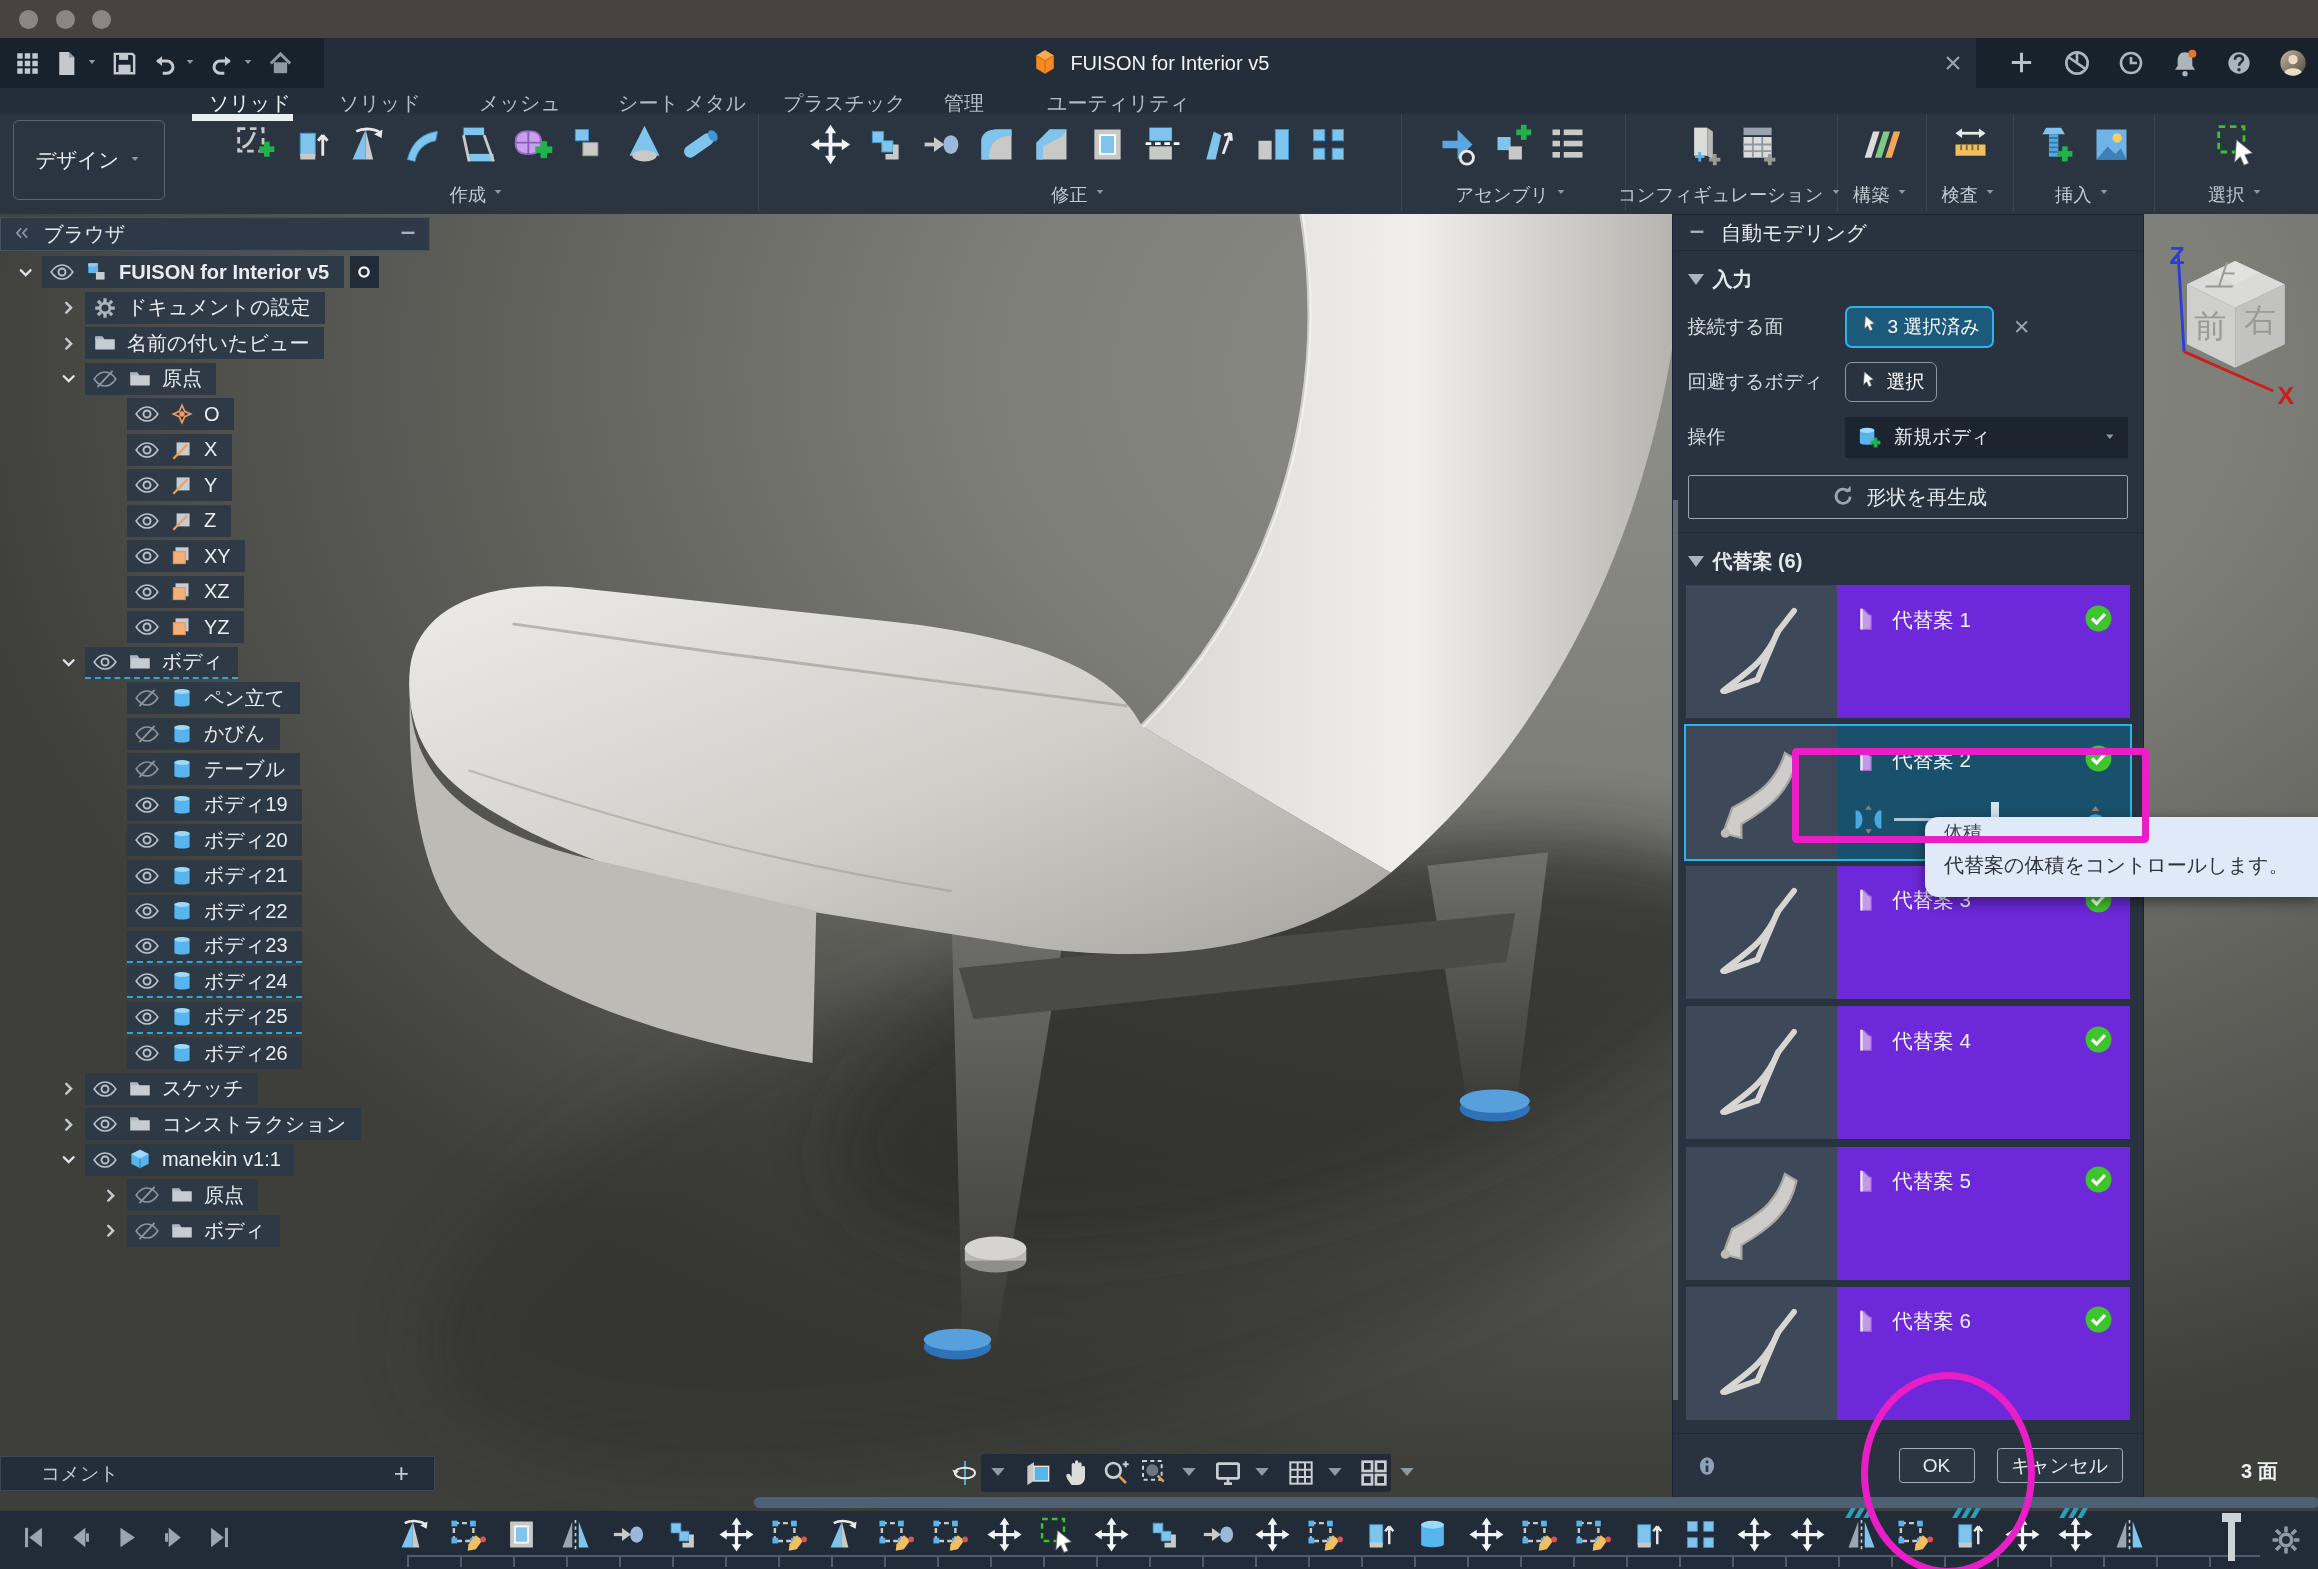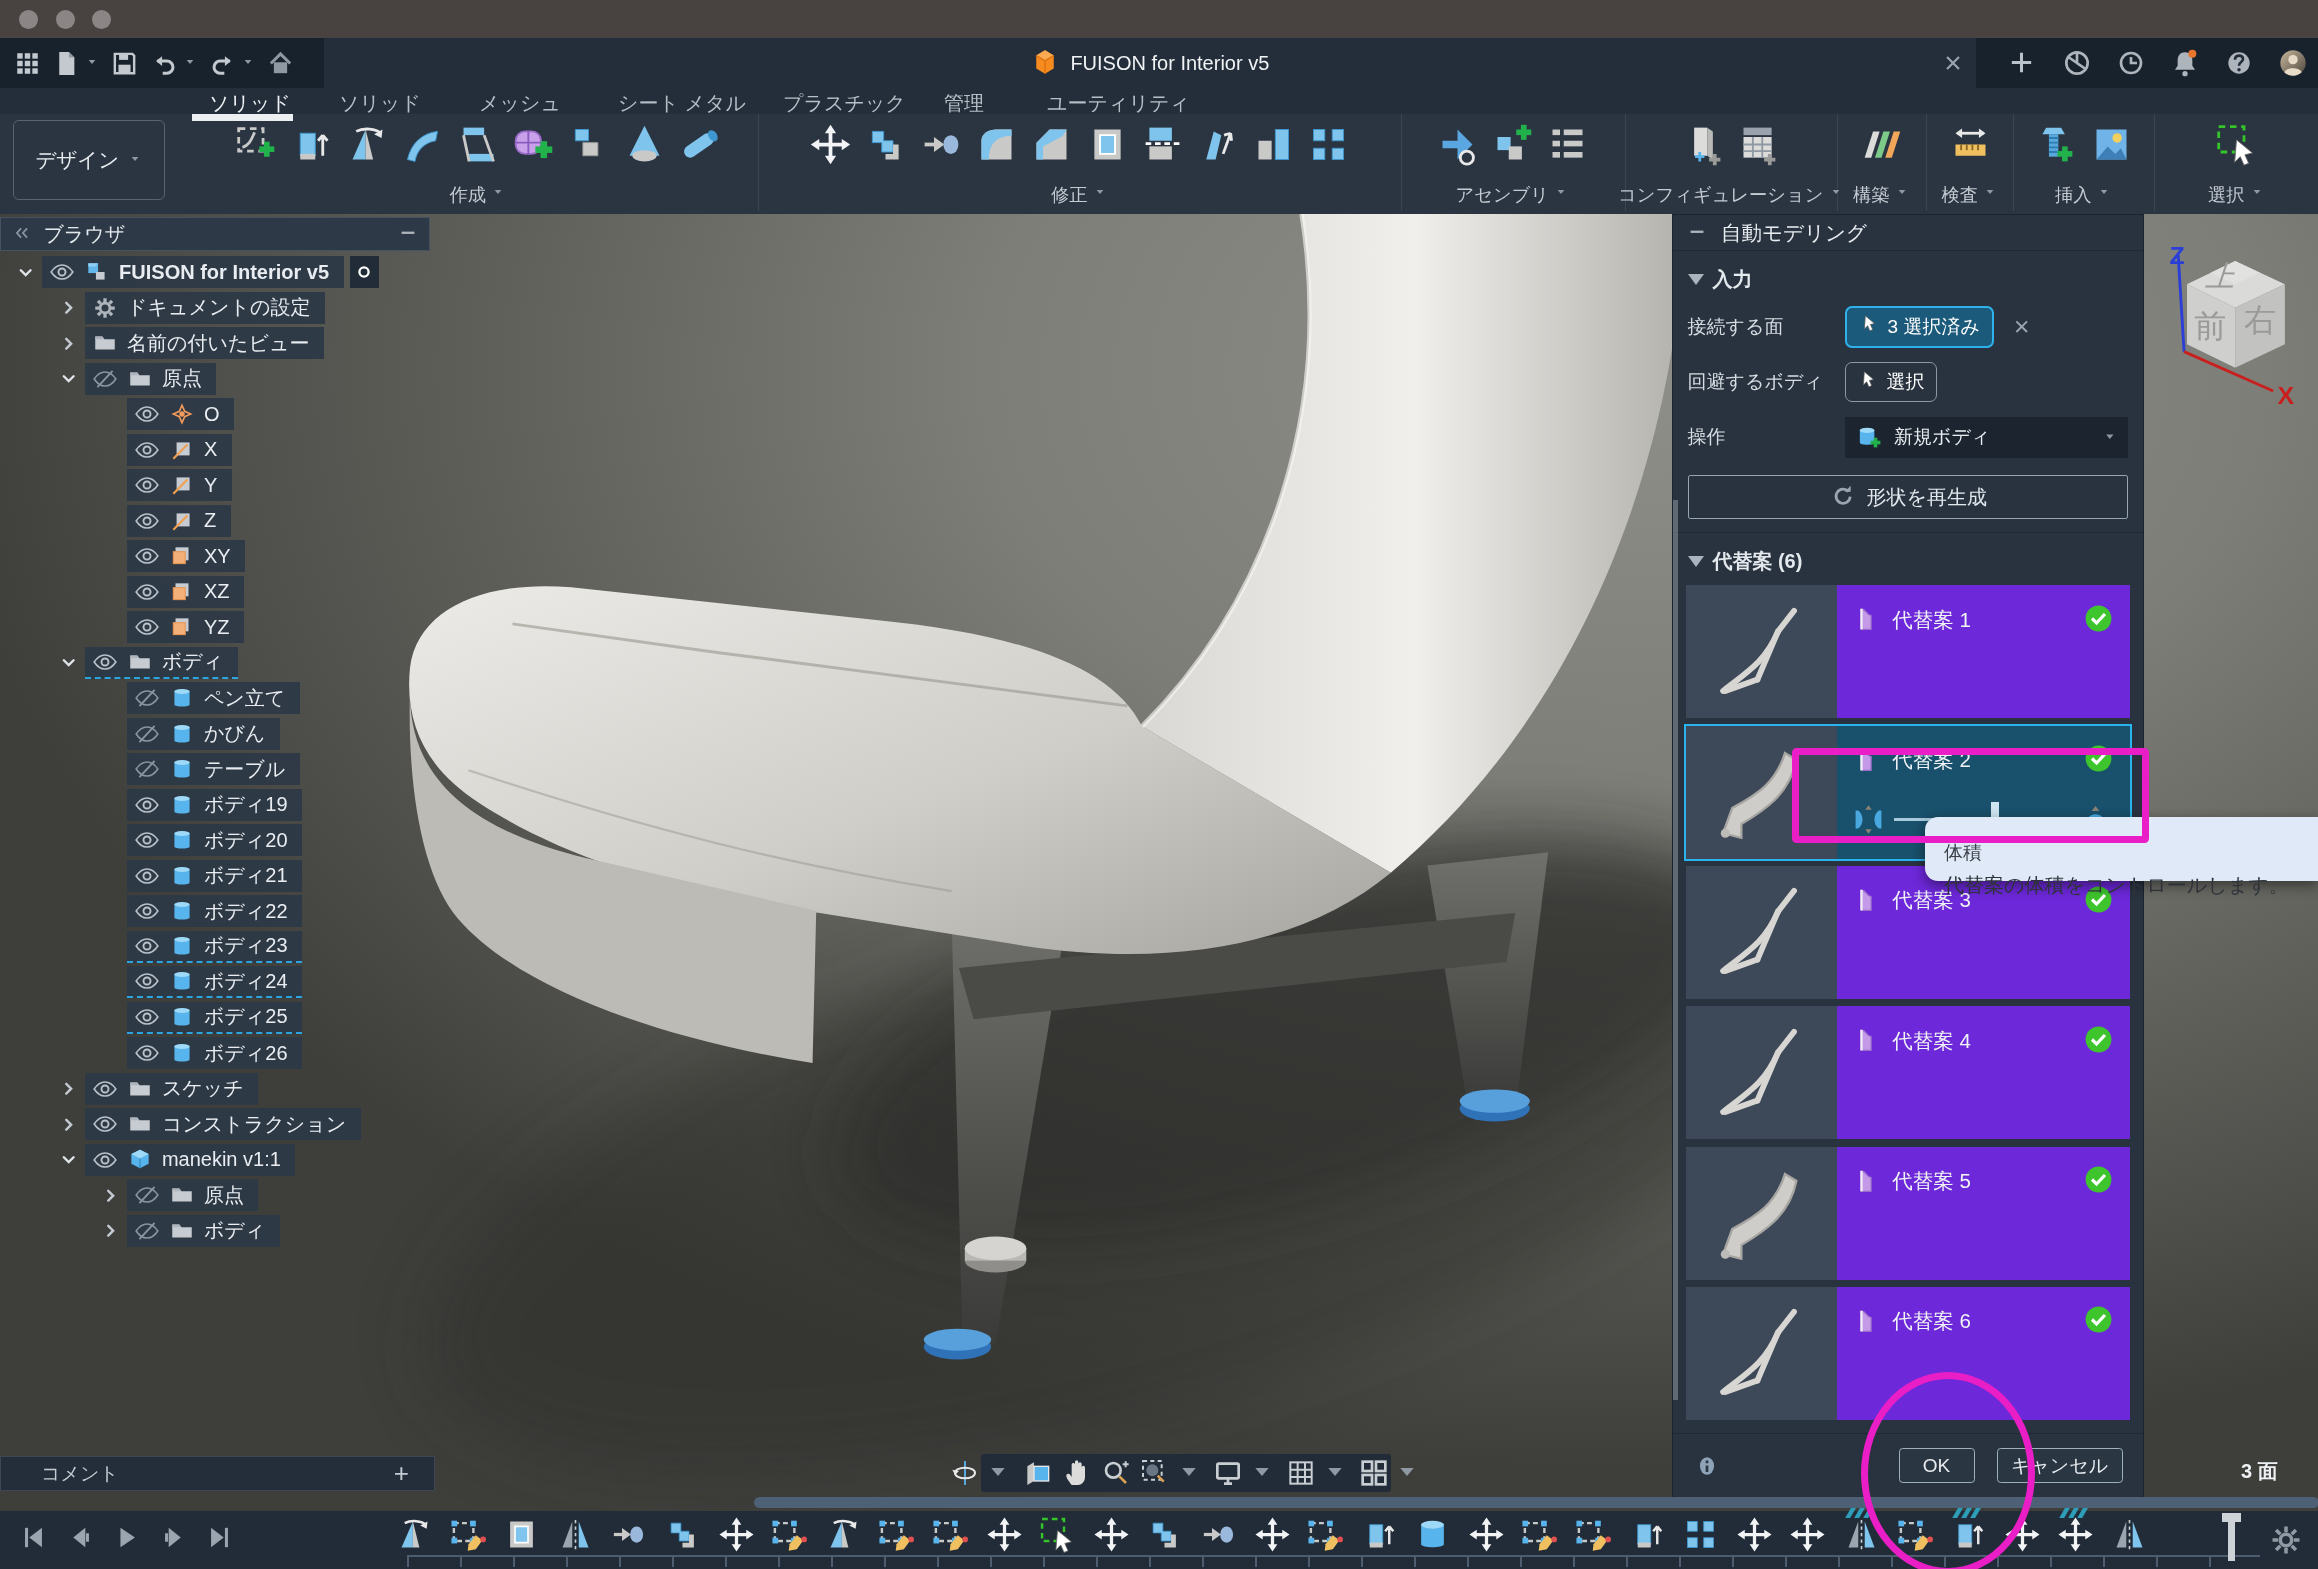--- a/index.html
+++ b/index.html
@@ -115,22 +115,22 @@
   #panel-footer{position:absolute;left:0;bottom:0;width:100%;height:64px;border-top:1.5px solid #1f2935;
                 display:flex;align-items:center;box-sizing:border-box;padding:0 20.5px;}
   #panel-footer .finfo{width:26px;height:26px;}
   #panel-footer .finfo svg{width:26px;height:26px;}
   #panel-footer .spacer{flex:1;}
   .pbtn{height:35px;border:1.5px solid #9fb0bd;border-radius:3.7px;background:#2a3642;color:#e8ecf0;
         font-size:19px;display:flex;align-items:center;justify-content:center;font-family:inherit;}
   #ok-btn{width:76px;margin-right:22px;}
   #cancel-btn{width:126px;}
   
-  #tooltip{position:absolute;left:1925px;top:817px;width:394px;height:64px;background:#dfe9f8;z-index:40;
-           border-radius:13px 0 0 13px;box-shadow:0 4.4px 13px rgba(0,0,0,.45);padding:23px 19px;box-sizing:border-box;}
+  #tooltip{position:absolute;left:1925px;top:817px;width:394px;height:80px;background:#dfe9f8;z-index:40;
+           border-radius:13px 0 0 13px;box-shadow:0 4.4px 13px rgba(0,0,0,.45);padding:3px 19px;box-sizing:border-box;}
   #tooltip .tt-title{font-size:19px;color:#3c4148;}
   #tooltip .tt-desc{font-size:20px;color:#2e3339;margin-top:5.9px;}
   
   .annot{position:absolute;z-index:45;border:7.3px solid #ea1ec6;pointer-events:none;}
   #annot-rect{left:1792px;top:748px;width:343px;height:81px;border-radius:4.4px;}
   #annot-ellipse{left:1861px;top:1372px;width:160px;height:189px;border-radius:50%;}
   
   #comment-bar{position:absolute;left:0;top:1456px;width:435px;height:35px;background:#232e3a;border:0.7px solid #3c4856;
                box-sizing:border-box;display:flex;align-items:center;z-index:22;}
   #comment-bar .clabel{font-size:19px;color:#c3cad1;padding-left:40px;flex:1;}

